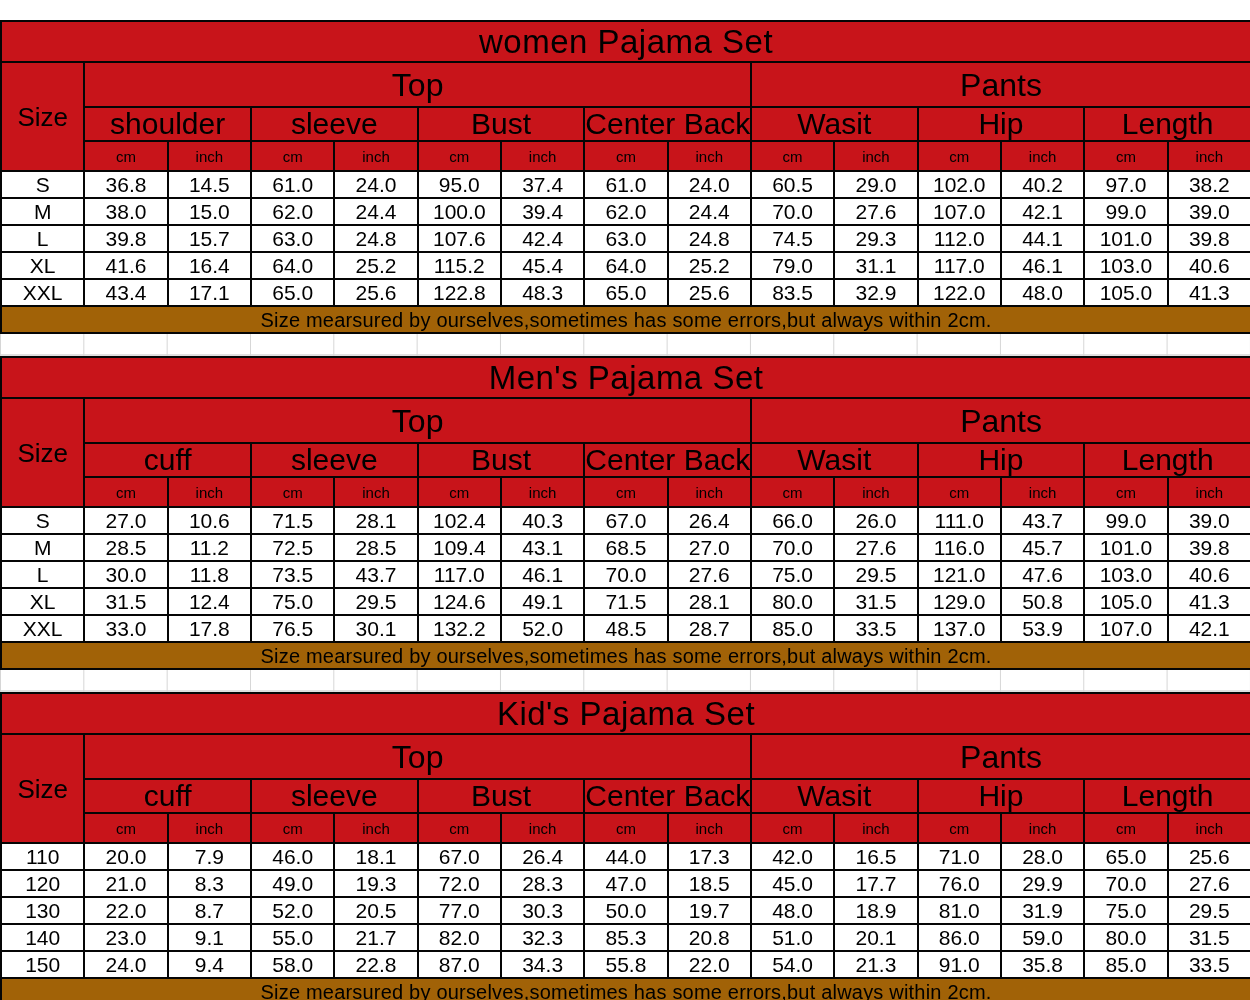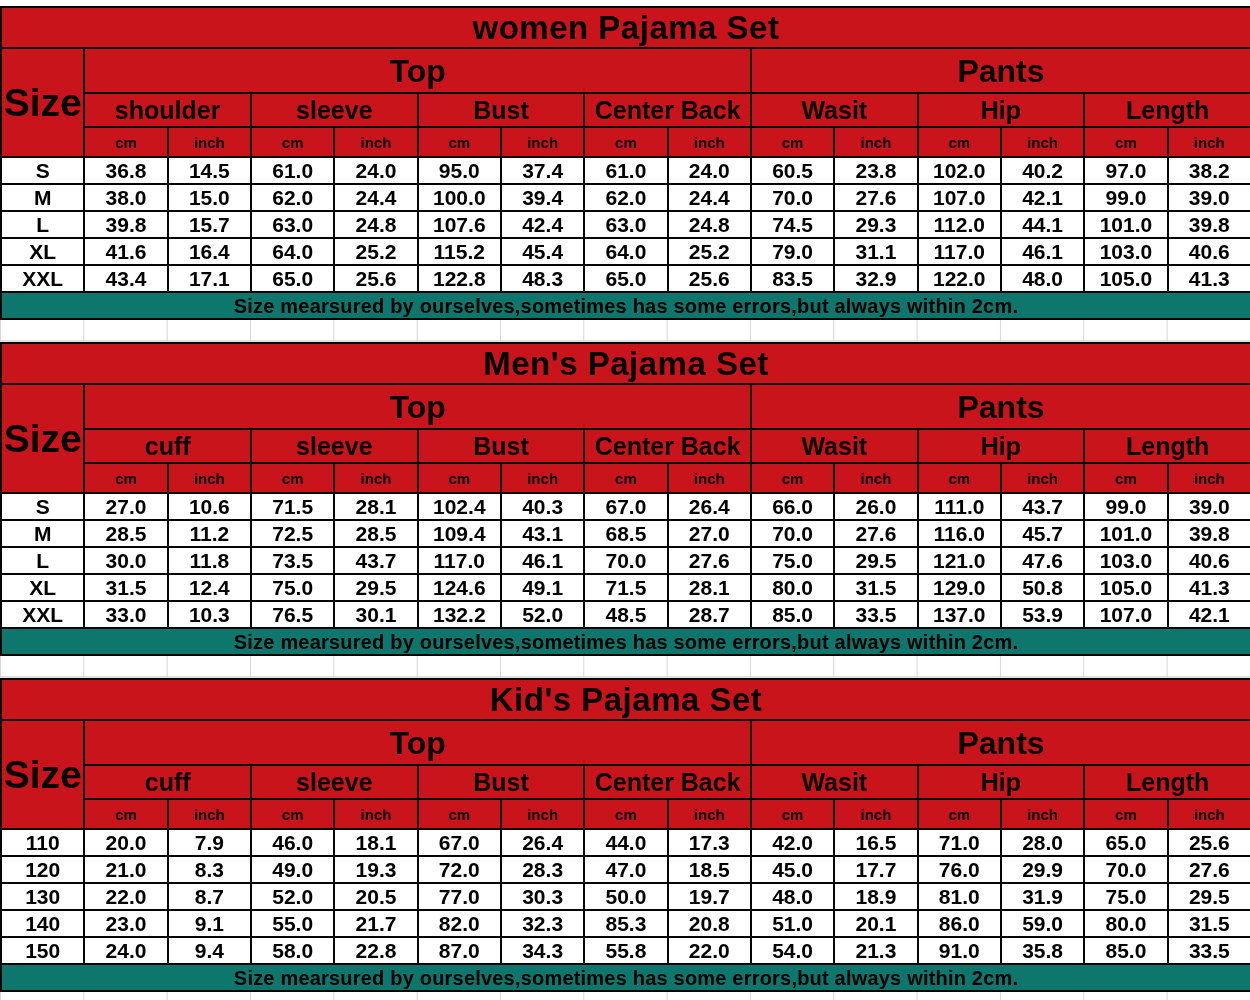--- a/index.html
+++ b/index.html
@@ -2,49 +2,49 @@
 <html><head>
 <meta charset="utf-8">
 <style>
   html,body{margin:0;padding:0;background:#ffffff;}
   .sheet{
     position:relative;
     width:1250px;height:1000px;
     overflow:hidden;
     background:#ffffff;
     font-family:"Liberation Sans","DejaVu Sans",sans-serif;
-    font-weight:bold;
+    font-weight:normal;
     color:#000;
-    padding-top:6px;
+    padding-top:20px;
     box-sizing:border-box;
   }
   table.size-table{
     border-collapse:collapse;
     table-layout:fixed;
     width:1250px;
   }
   table.size-table col{width:83.33px;}
   table.size-table td{
     border:2px solid #050505;
     text-align:center;
     vertical-align:middle;
     padding:0;
     overflow:hidden;
     white-space:nowrap;
     line-height:1;
   }
   .hdr{background:#c8141a;}
   .r-title td{height:39px;font-size:33px;letter-spacing:0.5px;}
   .r-section td{height:43px;font-size:32px;}
-  td.size-cell{font-size:39px;}
-  .r-group td{height:32px;font-size:25px;margin-left:8px;}
+  td.size-cell{font-size:26px;}
+  .r-group td{height:32px;font-size:30px;margin-left:8px;}
   .r-units td{height:28px;font-size:15px;}
   tbody.body-rows td{height:25px;font-size:21px;background:#ffffff;}
   tbody.body-rows td.rowsize-cell{font-size:21px;}
-  .r-note td{height:25px;font-size:20px;background:#0f766e;letter-spacing:0.2px;}
+  .r-note td{height:25px;font-size:20px;background:#a16207;letter-spacing:0.2px;}
   .gap{
     width:100%;height:22px;
     background-image:linear-gradient(to right,#d6d6d6 1px,transparent 1px),
                      linear-gradient(to bottom,transparent 20px,#e0e0e0 20px);
     background-size:83.33px 100%,100% 100%;
   }
   .gap-bottom{
     width:100%;height:30px;
     background-image:linear-gradient(to right,#d6d6d6 1px,transparent 1px);
     background-size:83.33px 100%;
@@ -99,21 +99,21 @@
             <td class="rowsize-cell">S</td>
             <td class="value-cell">36.8</td>
             <td class="value-cell">14.5</td>
             <td class="value-cell">61.0</td>
             <td class="value-cell">24.0</td>
             <td class="value-cell">95.0</td>
             <td class="value-cell">37.4</td>
             <td class="value-cell">61.0</td>
             <td class="value-cell">24.0</td>
             <td class="value-cell">60.5</td>
-            <td class="value-cell">23.8</td>
+            <td class="value-cell">29.0</td>
             <td class="value-cell">102.0</td>
             <td class="value-cell">40.2</td>
             <td class="value-cell">97.0</td>
             <td class="value-cell">38.2</td>
           </tr>
           <tr>
             <td class="rowsize-cell">M</td>
             <td class="value-cell">38.0</td>
             <td class="value-cell">15.0</td>
             <td class="value-cell">62.0</td>
@@ -292,21 +292,21 @@
             <td class="value-cell">80.0</td>
             <td class="value-cell">31.5</td>
             <td class="value-cell">129.0</td>
             <td class="value-cell">50.8</td>
             <td class="value-cell">105.0</td>
             <td class="value-cell">41.3</td>
           </tr>
           <tr>
             <td class="rowsize-cell">XXL</td>
             <td class="value-cell">33.0</td>
-            <td class="value-cell">10.3</td>
+            <td class="value-cell">17.8</td>
             <td class="value-cell">76.5</td>
             <td class="value-cell">30.1</td>
             <td class="value-cell">132.2</td>
             <td class="value-cell">52.0</td>
             <td class="value-cell">48.5</td>
             <td class="value-cell">28.7</td>
             <td class="value-cell">85.0</td>
             <td class="value-cell">33.5</td>
             <td class="value-cell">137.0</td>
             <td class="value-cell">53.9</td>

